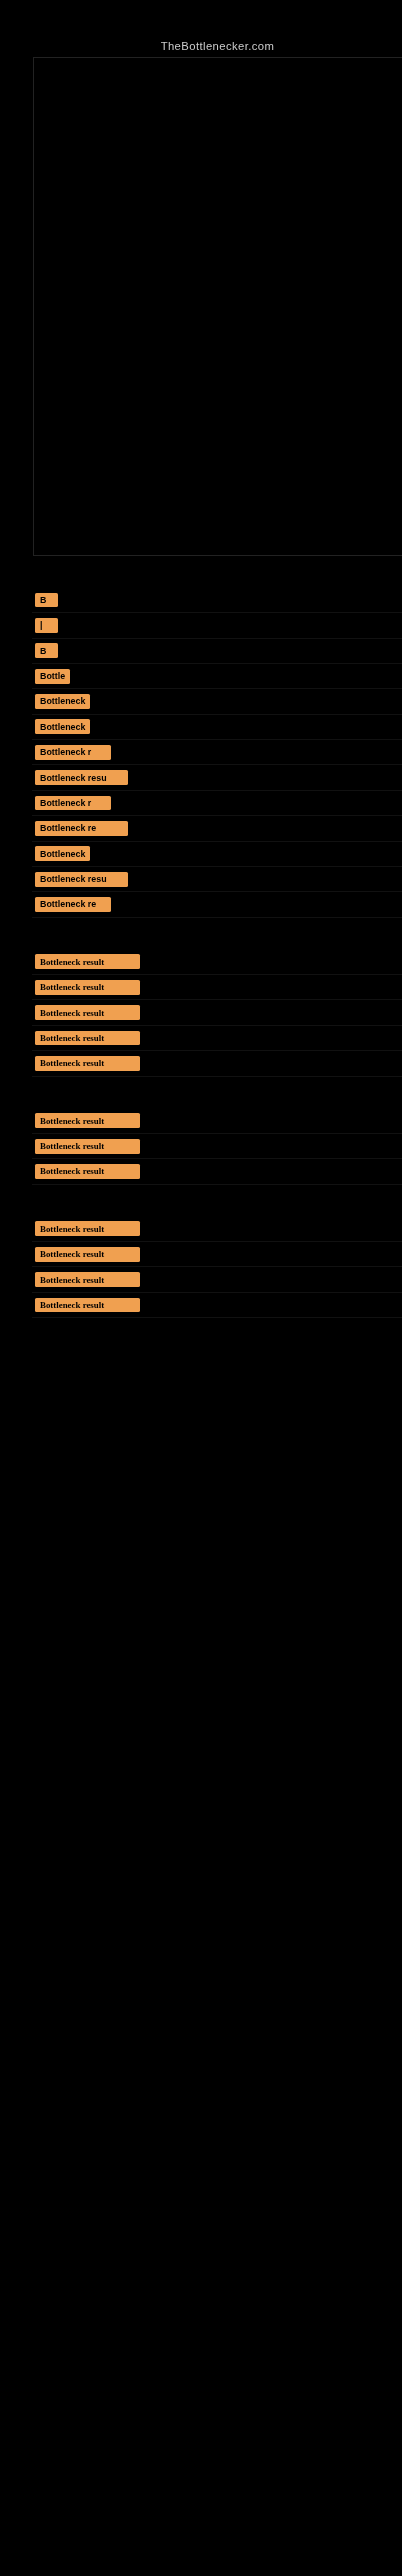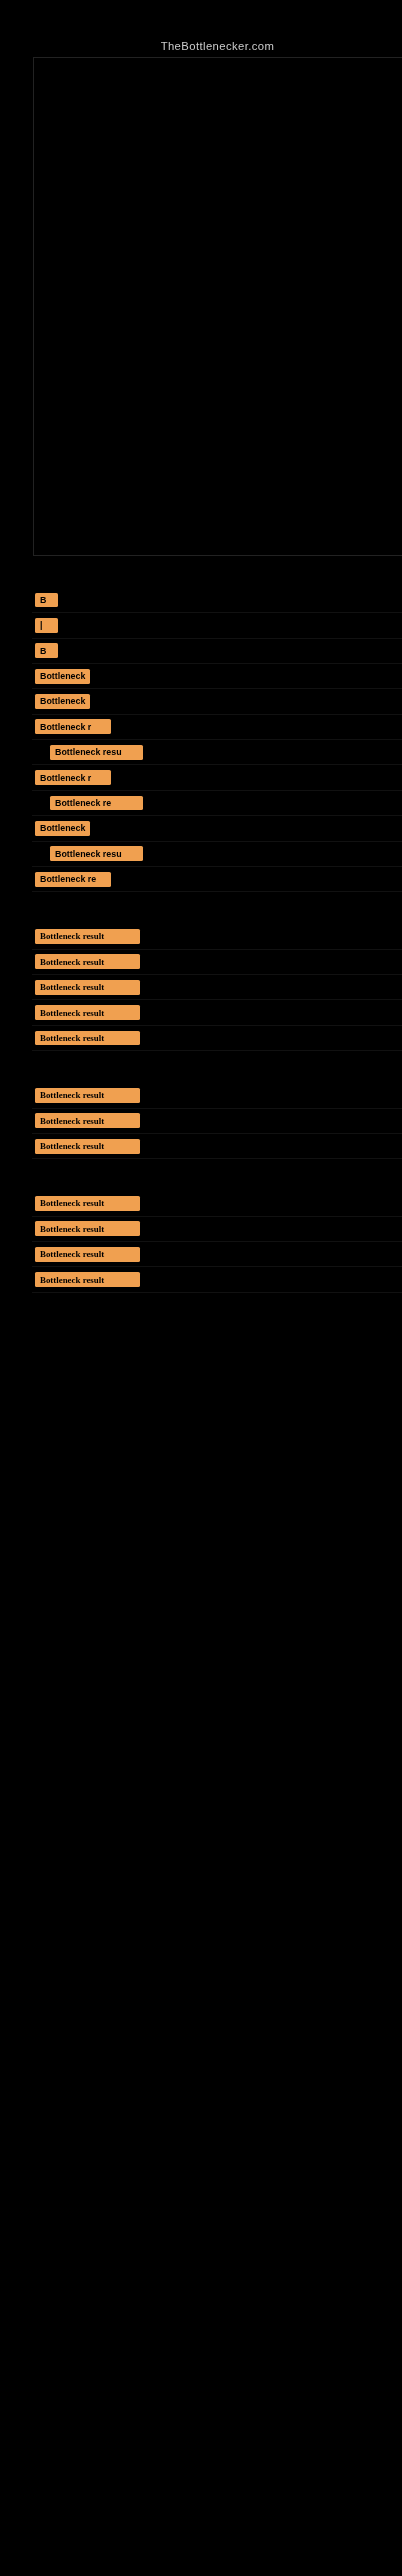--- a/index.html
+++ b/index.html
@@ -55,21 +55,21 @@
       border-radius: 1.6px;
       white-space: nowrap;
       display: inline-block;
     }
 
     
     .result-label.size-xs  { min-width: 22.5px; }
     .result-label.size-s   { min-width: 32px; }
     .result-label.size-m   { min-width: 52px; }
     .result-label.size-l   { min-width: 76px; }
-    .result-label.size-xl  { min-width: 93px; margin-left: 15px; }
+    .result-label.size-xl  { min-width: 93px; }
     .result-label.size-xxl { min-width: 105px; font-family: Liberation Serif, serif; }
 
     .spacer-small { height: 16px; background: #000; }
     .spacer-medium { height: 32px; background: #000; }
   </style>
 </head>
 <body>
 
 <div class="site-title">TheBottlenecker.com</div>
 
@@ -81,20 +81,23 @@
 
 <div class="results-section" id="results-container">
 <div class="result-row">
       <span class="result-label size-xs">B</span>
     </div>
     <div class="result-row">
       <span class="result-label size-xs">|</span>
     </div>
     <div class="result-row">
       <span class="result-label size-xs">B</span>
+    </div>
+    <div class="result-row">
+      <span class="result-label size-s">Bottle</span>
     </div>
     <div class="result-row">
       <span class="result-label size-m">Bottleneck</span>
     </div>
     <div class="result-row">
       <span class="result-label size-m">Bottleneck</span>
     </div>
     <div class="result-row">
       <span class="result-label size-l">Bottleneck r</span>
     </div>

